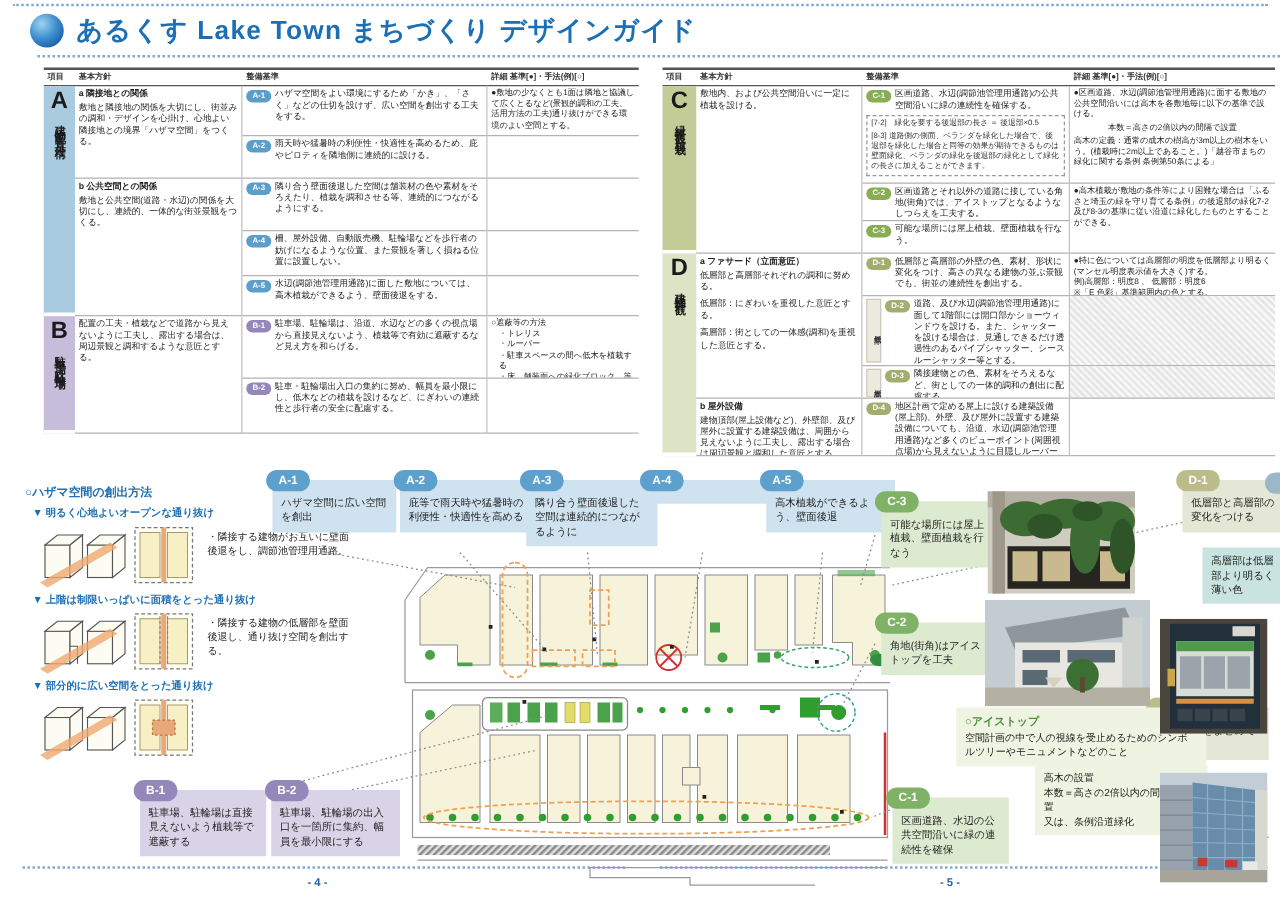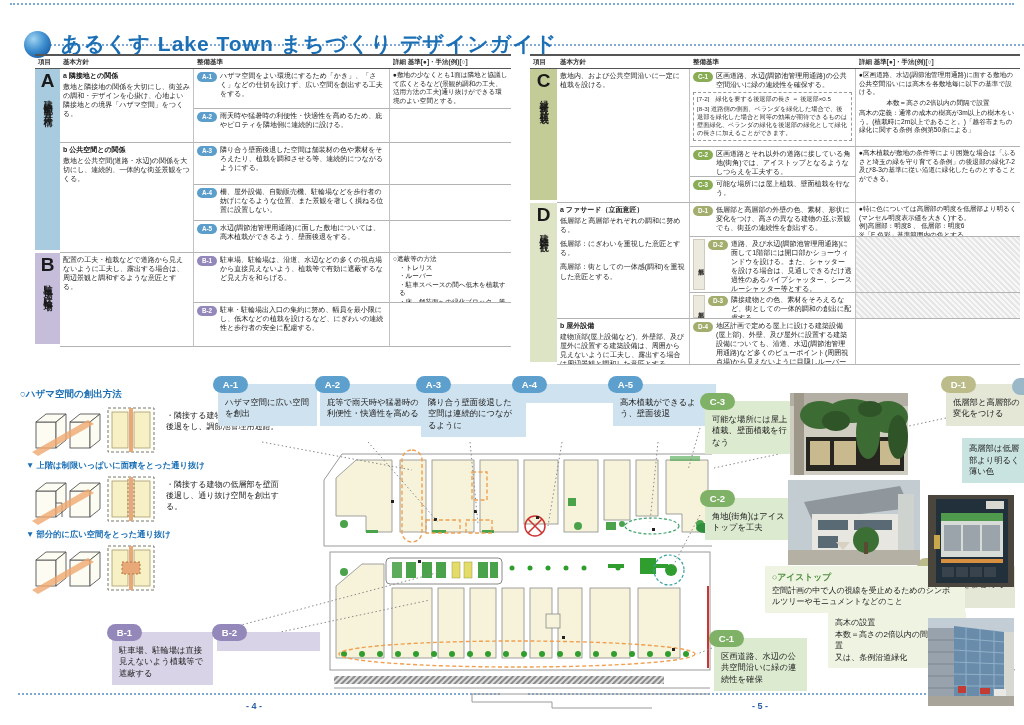--- a/index.html
+++ b/index.html
@@ -1,20 +1,20 @@
 <!DOCTYPE html>
 <html><head>
 <meta charset="utf-8">
 <style>
   html,body{margin:0;padding:0;background:#fff;}
   #canvas{position:relative;width:1024px;height:725px;background:#fff;overflow:hidden;
           font-family:"Liberation Sans",sans-serif;color:#222;}
   .dotline{position:absolute;border-top:2px dotted #7fa9d2;height:0;}
   
-  .hdr{position:absolute;left:24px;top:10px;display:flex;align-items:center;gap:10px;margin-top:20px;}
+  .hdr{position:absolute;left:24px;top:10px;display:flex;align-items:center;gap:10px;}
   .globe{width:27px;height:27px;border-radius:50%;
          background:radial-gradient(circle at 35% 30%, #9fd4f0 0%, #3f8fd0 45%, #1b5fa8 80%, #14497e 100%);}
   .title{font-size:21px;font-weight:bold;color:#1b6fb5;letter-spacing:1px;}
   
   .tbl{position:absolute;display:grid;border-top:2px solid #555;font-size:7px;line-height:1.3;}
   .tbl-left{left:35px;top:54px;width:476px;grid-template-columns:25px 134px 196px 121px;
             grid-template-rows:13px 40px 34px 42px 36px 32px 50px 44px;}
   .tbl-right{left:530px;top:54px;width:490px;grid-template-columns:27px 133px 166px 164px;
              grid-template-rows:13px 78px 30px 26px 34px 56px 26px 46px;}
   .th{border-bottom:1px solid #555;font-weight:bold;font-size:6.5px;padding:2px 3px;color:#333;}
@@ -357,20 +357,21 @@
         <rect x="330" y="92" width="3" height="3"></rect>
         <rect x="96" y="124" width="3" height="3"></rect>
       <rect x="240,"></rect>
         <rect x="240" y="200" width="3" height="3"></rect>
         <rect x="350" y="212" width="3" height="3"></rect>
     </g>
   </svg>
 
   <div class="hazama">
     <div class="hz-title">○ハザマ空間の創出方法</div>
+    <div class="hz-head">▼ 明るく心地よいオープンな通り抜け</div>
     <div class="hz-row">
       <svg width="132" height="52" viewBox="0 0 132 52">
         <g fill="#fdfcf2" stroke="#555" stroke-width="0.9">
           <rect x="6" y="18" width="20" height="26"></rect>
             <polygon points="6,18 16,10 36,10 26,18"></polygon>
             <polygon points="26,18 36,10 36,36 26,44"></polygon>
           <rect x="40" y="18" width="20" height="26"></rect>
             <polygon points="40,18 50,10 70,10 60,18"></polygon>
             <polygon points="60,18 70,10 70,36 60,44"></polygon>
         </g>
@@ -448,20 +449,21 @@
   <div class="co co-a" style="left:613px;top:384px;width:90px">
     <div class="badge">A-5</div>
       <div>高木植栽ができるよう、壁面後退</div>
     </div>
   <div class="co co-b" style="left:112px;top:632px;width:88px">
     <div class="badge">B-1</div>
       <div>駐車場、駐輪場は直接見えないよう植栽等で遮蔽する</div>
     </div>
   <div class="co co-b" style="left:217px;top:632px;width:90px">
     <div class="badge">B-2</div>
+      <div>駐車場、駐輪場の出入口を一箇所に集約、幅員を最小限にする</div>
     </div>
   <div class="co co-c" style="left:705px;top:401px;width:80px">
     <div class="badge">C-3</div>
       <div>可能な場所には屋上植栽、壁面植栽を行なう</div>
     </div>
   <div class="co co-c" style="left:705px;top:498px;width:76px">
     <div class="badge">C-2</div>
       <div>角地(街角)はアイストップを工夫</div>
     </div>
   <div class="co co-c" style="left:714px;top:638px;width:80px">

